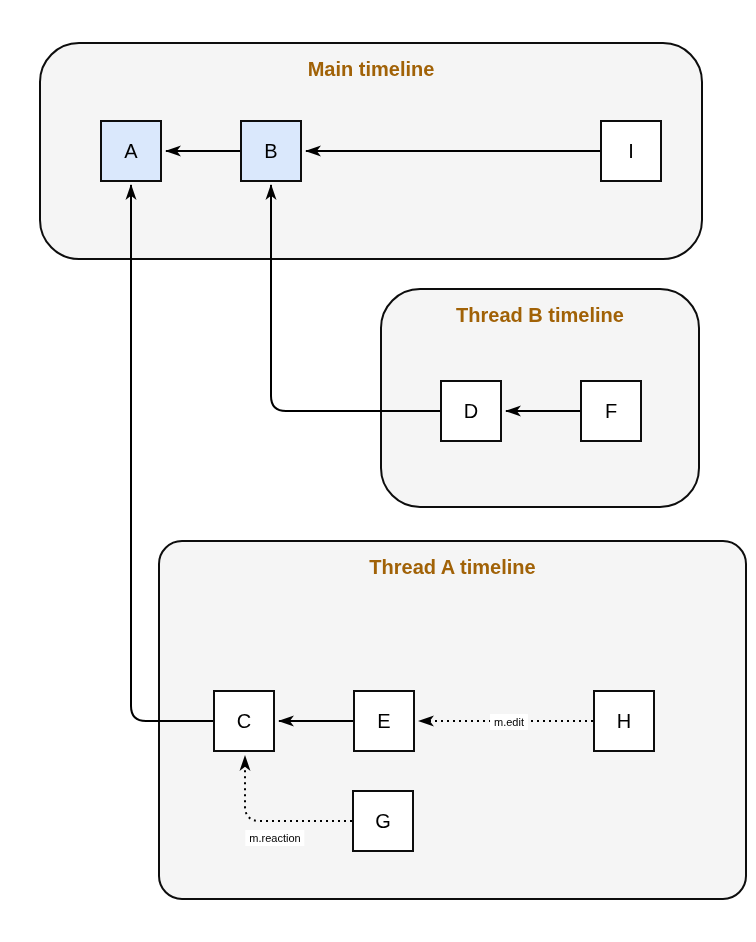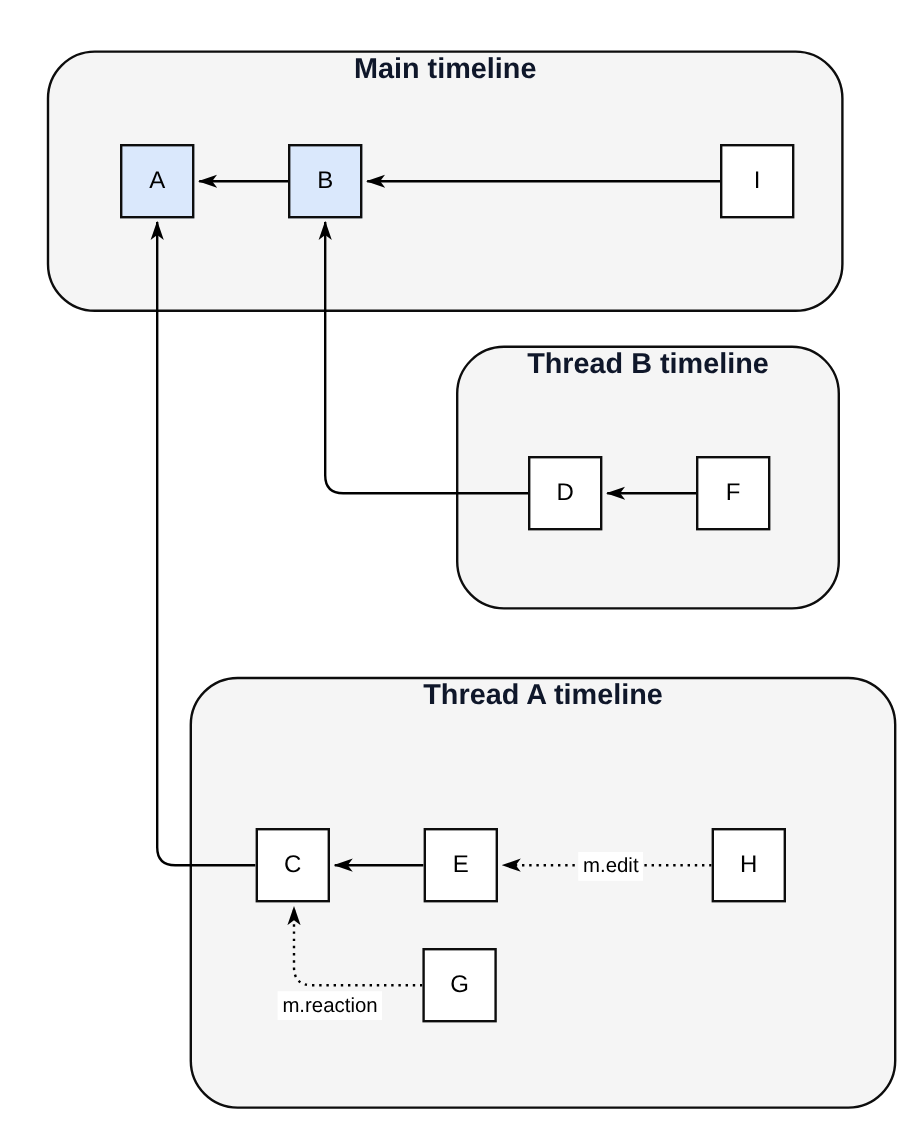--- a/index.html
+++ b/index.html
@@ -19,26 +19,27 @@
     position: absolute;
     background: #f5f5f5;
     border: 2px solid #0d0d0d;
     border-radius: 40px;
     box-sizing: border-box;
     z-index: 1;
   }
   .group-title {
     text-align: center;
     font-weight: bold;
-    font-size: 24px;
-    color: #0f172a;
+    font-size: 20px;
+    color: #a16207;
+    margin-top: 14px;
   }
   #group-main     { left: 39px;  top: 42px;  width: 664px; height: 218px; }
   #group-thread-b { left: 380px; top: 288px; width: 320px; height: 220px; }
-  #group-thread-a { left: 158px; top: 564px; width: 589px; height: 360px; }
+  #group-thread-a { left: 158px; top: 540px; width: 589px; height: 360px; border-radius: 24px; }
 
   .edges-layer {
     position: absolute;
     left: 0; top: 0;
     width: 756px;
     height: 942px;
     z-index: 2;
     pointer-events: none;
   }
   .node {
@@ -65,21 +66,21 @@
   #node-C { left: 213px; top: 690px; }
   #node-E { left: 353px; top: 690px; }
   #node-H { left: 593px; top: 690px; }
   #node-G { left: 352px; top: 790px; }
 
   .edge-label {
     position: absolute;
     transform: translate(-50%, -50%);
     background: #ffffff;
     color: #000000;
-    font-size: 17px;
+    font-size: 11px;
     padding: 2px 4px;
     white-space: nowrap;
     z-index: 3;
   }
   #label-m-edit     { left: 509px; top: 722px; }
   #label-m-reaction { left: 275px; top: 838px; }
 </style>
 </head>
 <body>
 

